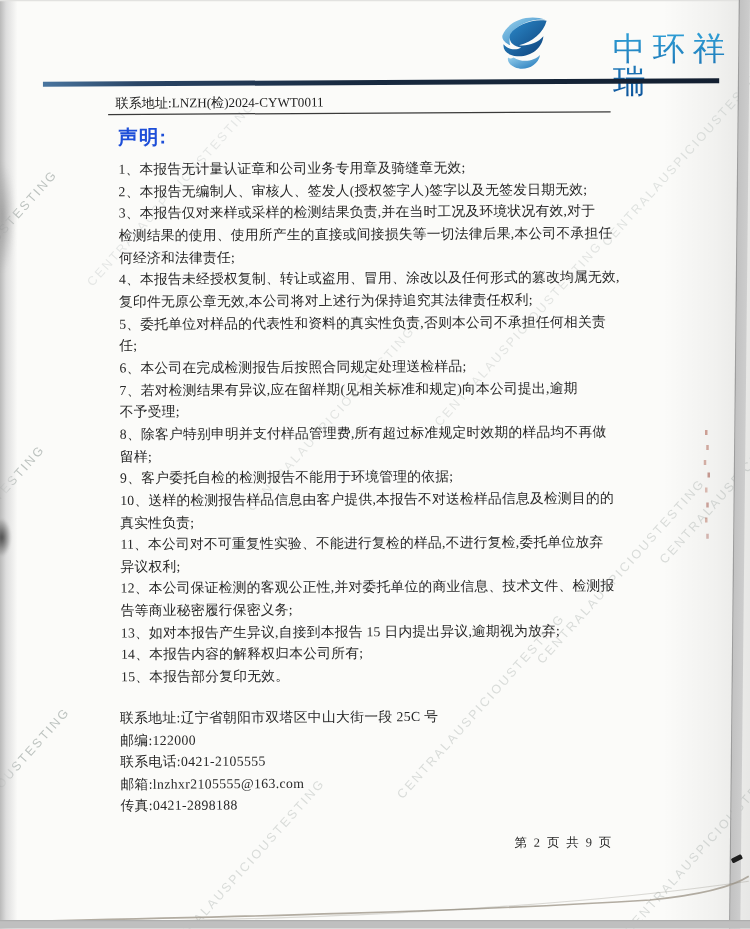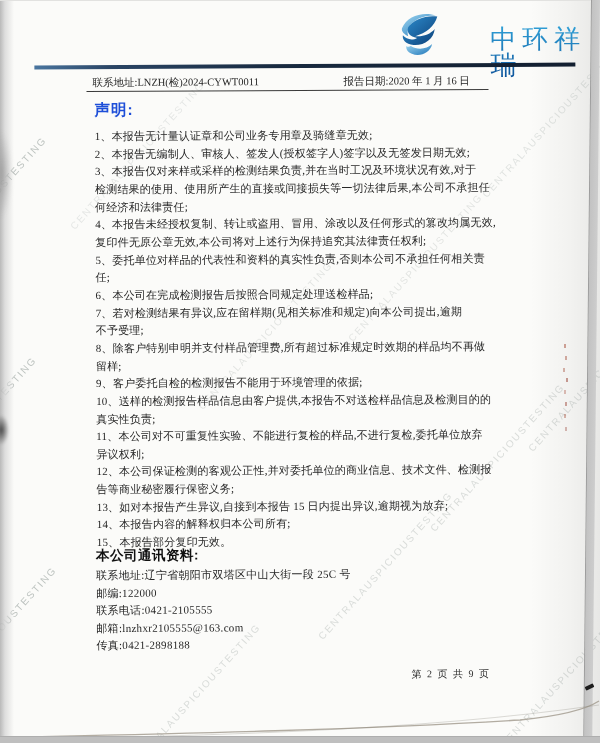--- a/index.html
+++ b/index.html
@@ -98,21 +98,20 @@
     <path fill="url(#gA)" d="M10,38 C22,10 58,0 88,10 C62,8 36,18 26,36 C22,44 22,50 24,56 C16,52 8,46 10,38 Z"></path>
     <path fill="url(#gB)" d="M90,12 C84,34 64,50 40,56 C56,58 74,52 84,40 C82,62 60,78 36,76 C18,74 10,64 12,54 C20,64 34,66 44,60 C28,58 20,48 24,36 C36,18 66,8 90,12 Z"></path>
     <path fill="url(#gA)" d="M30,78 C44,88 66,86 78,74 C74,94 50,104 32,96 C22,91 18,84 20,78 C23,81 26,80 30,78 Z"></path>
   </svg>
   <div class="logo-text">中环祥瑞</div>
 
   <div class="rule-thick"></div>
 
   <div class="meta-row">
     <span>联系地址:</span><span>LNZH(检)2024-CYWT0011</span>
-    <span class="meta-date"><span>报告日期:</span><span>2020 年 1 月 16 日</span></span>
   </div>
   <div class="rule-thin"></div>
 
   <div class="decl-title">声明:</div>
 
   <div class="decl-list">
     <div class="dl">1、本报告无计量认证章和公司业务专用章及骑缝章无效;</div>
     <div class="dl">2、本报告无编制人、审核人、签发人(授权签字人)签字以及无签发日期无效;</div>
     <div class="dl">3、本报告仅对来样或采样的检测结果负责,并在当时工况及环境状况有效,对于</div>
     <div class="dl">检测结果的使用、使用所产生的直接或间接损失等一切法律后果,本公司不承担任</div>
@@ -131,21 +130,20 @@
     <div class="dl">真实性负责;</div>
     <div class="dl">11、本公司对不可重复性实验、不能进行复检的样品,不进行复检,委托单位放弃</div>
     <div class="dl">异议权利;</div>
     <div class="dl">12、本公司保证检测的客观公正性,并对委托单位的商业信息、技术文件、检测报</div>
     <div class="dl">告等商业秘密履行保密义务;</div>
     <div class="dl">13、如对本报告产生异议,自接到本报告 15 日内提出异议,逾期视为放弃;</div>
     <div class="dl">14、本报告内容的解释权归本公司所有;</div>
     <div class="dl">15、本报告部分复印无效。</div>
   </div>
 
-  <div class="contact-title">本公司通讯资料:</div>
   <div class="contact-list">
     <div class="cl">联系地址:辽宁省朝阳市双塔区中山大街一段 25C 号</div>
     <div class="cl">邮编:122000</div>
     <div class="cl">联系电话:0421-2105555</div>
     <div class="cl">邮箱:lnzhxr2105555@163.com</div>
     <div class="cl">传真:0421-2898188</div>
   </div>
 
   <div class="page-num">第 2 页 共 9 页</div>
 </div>

